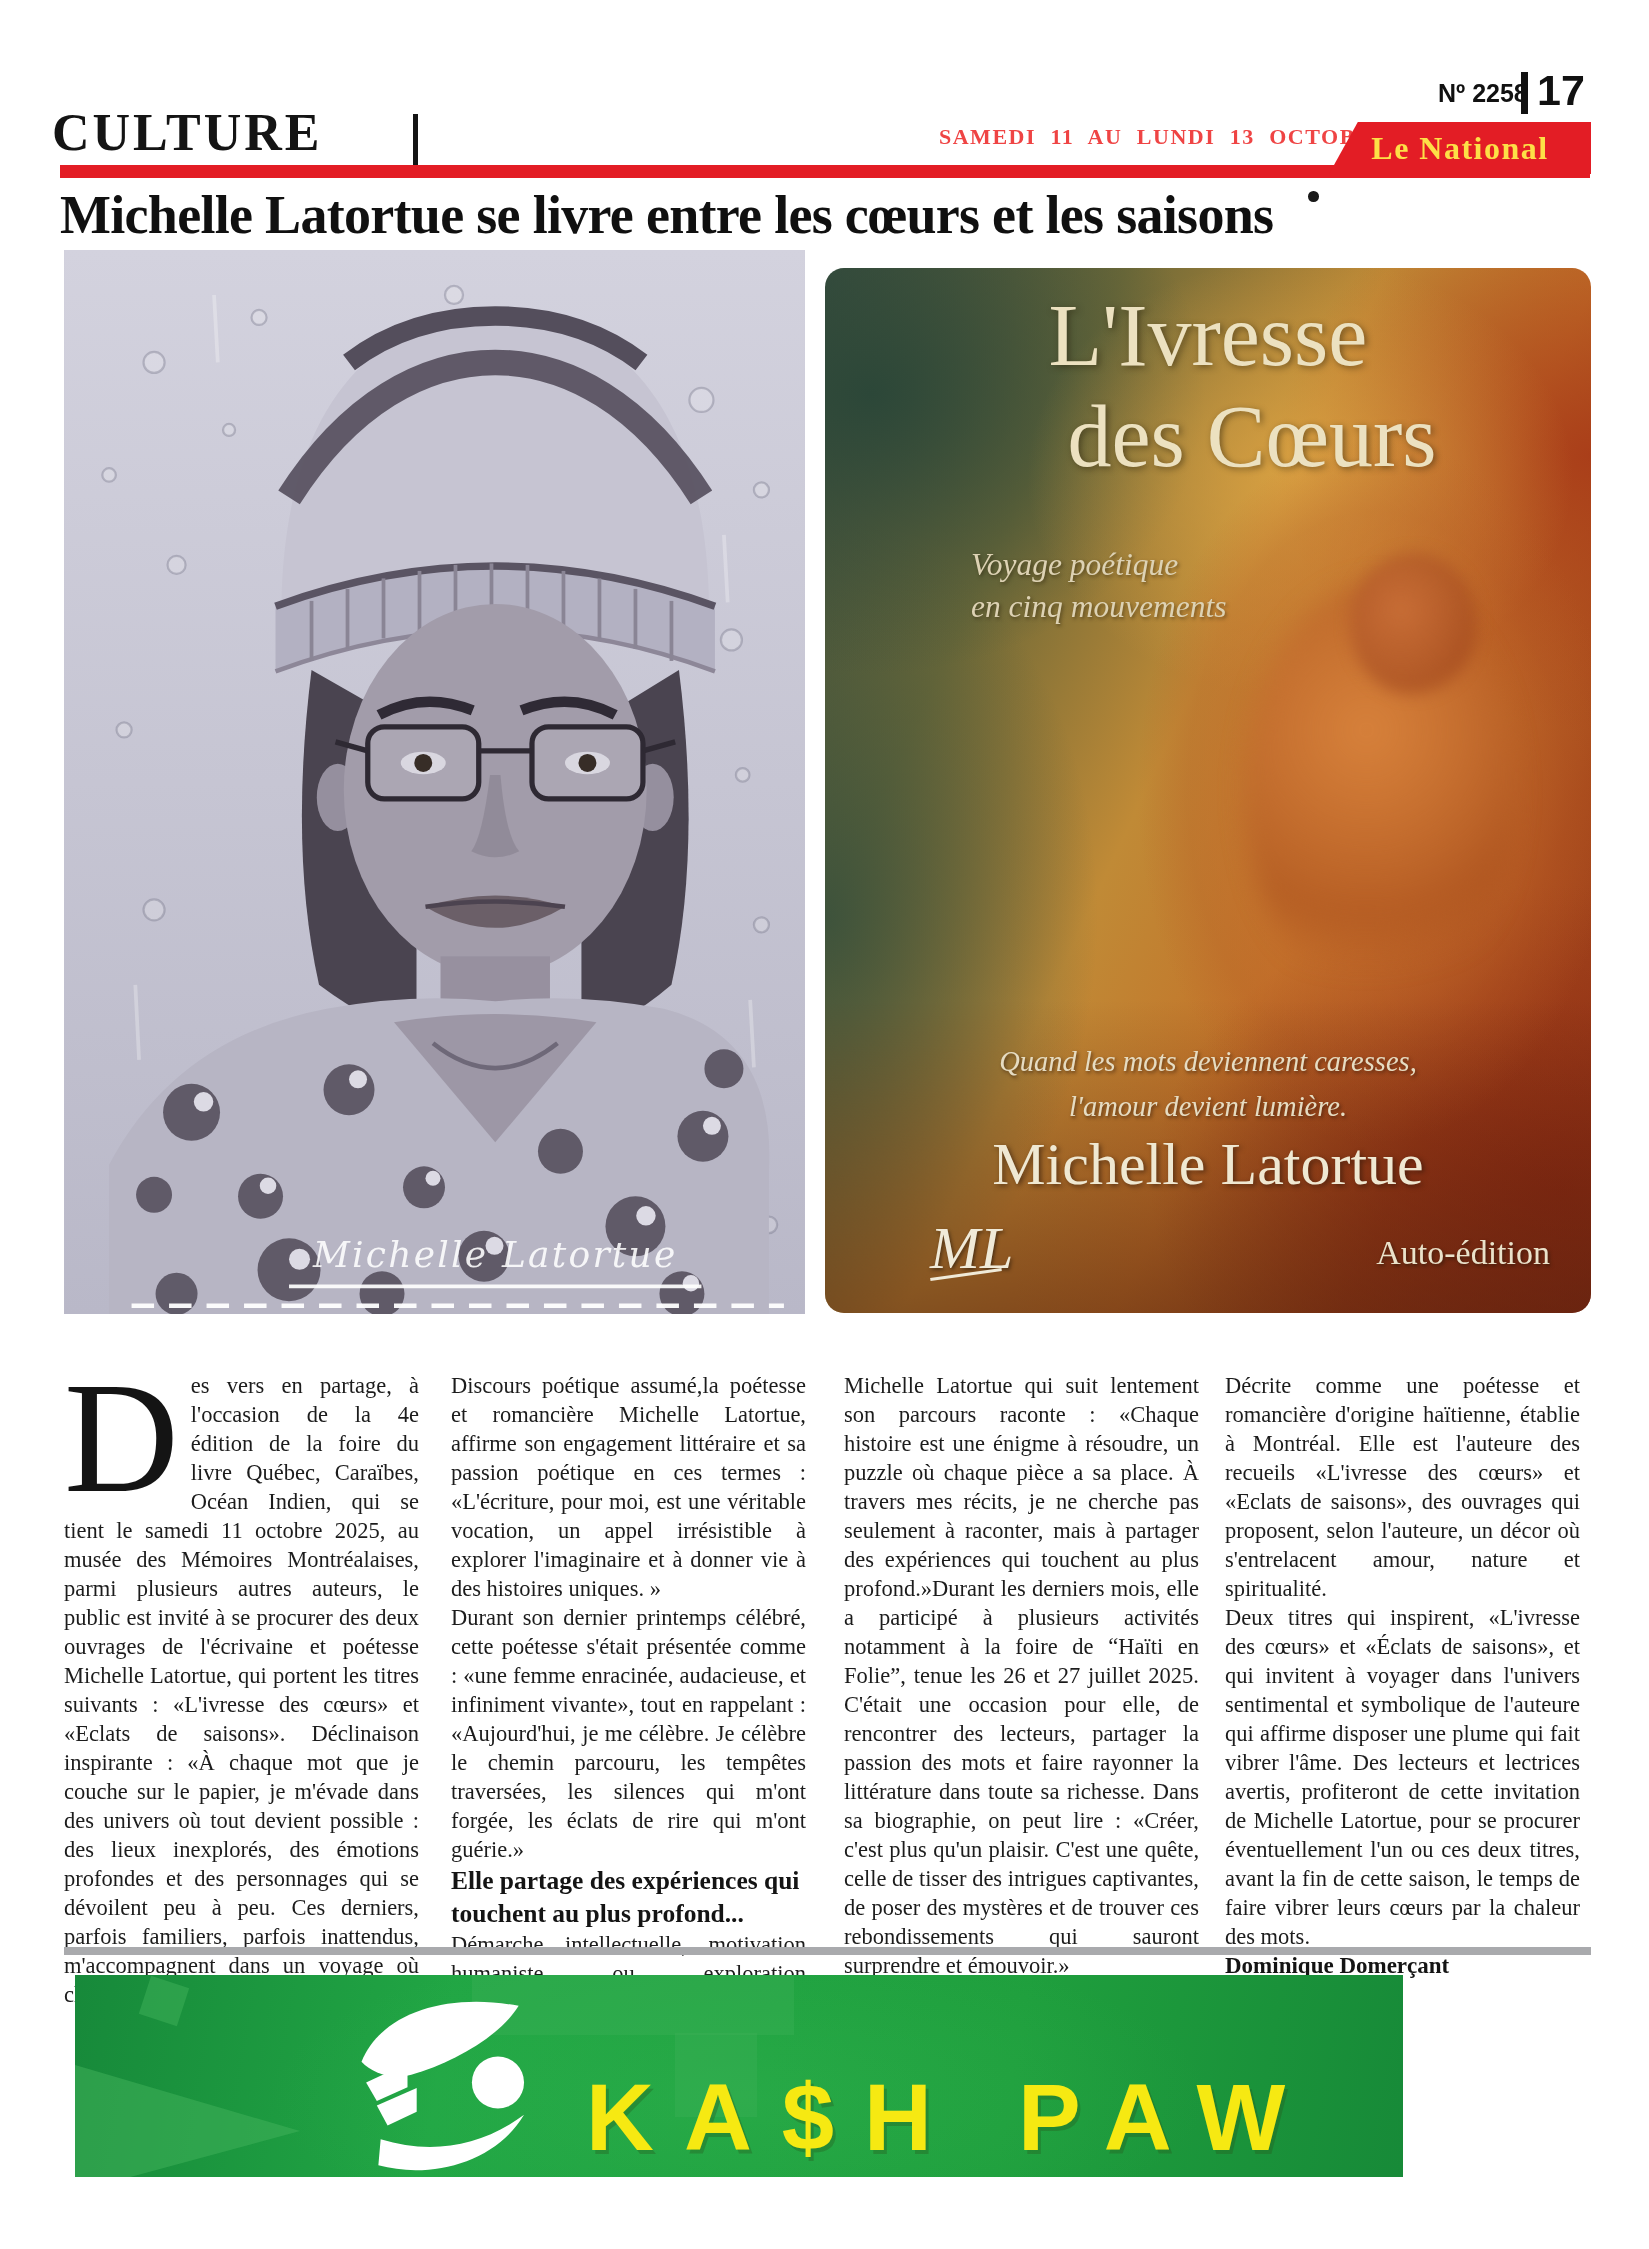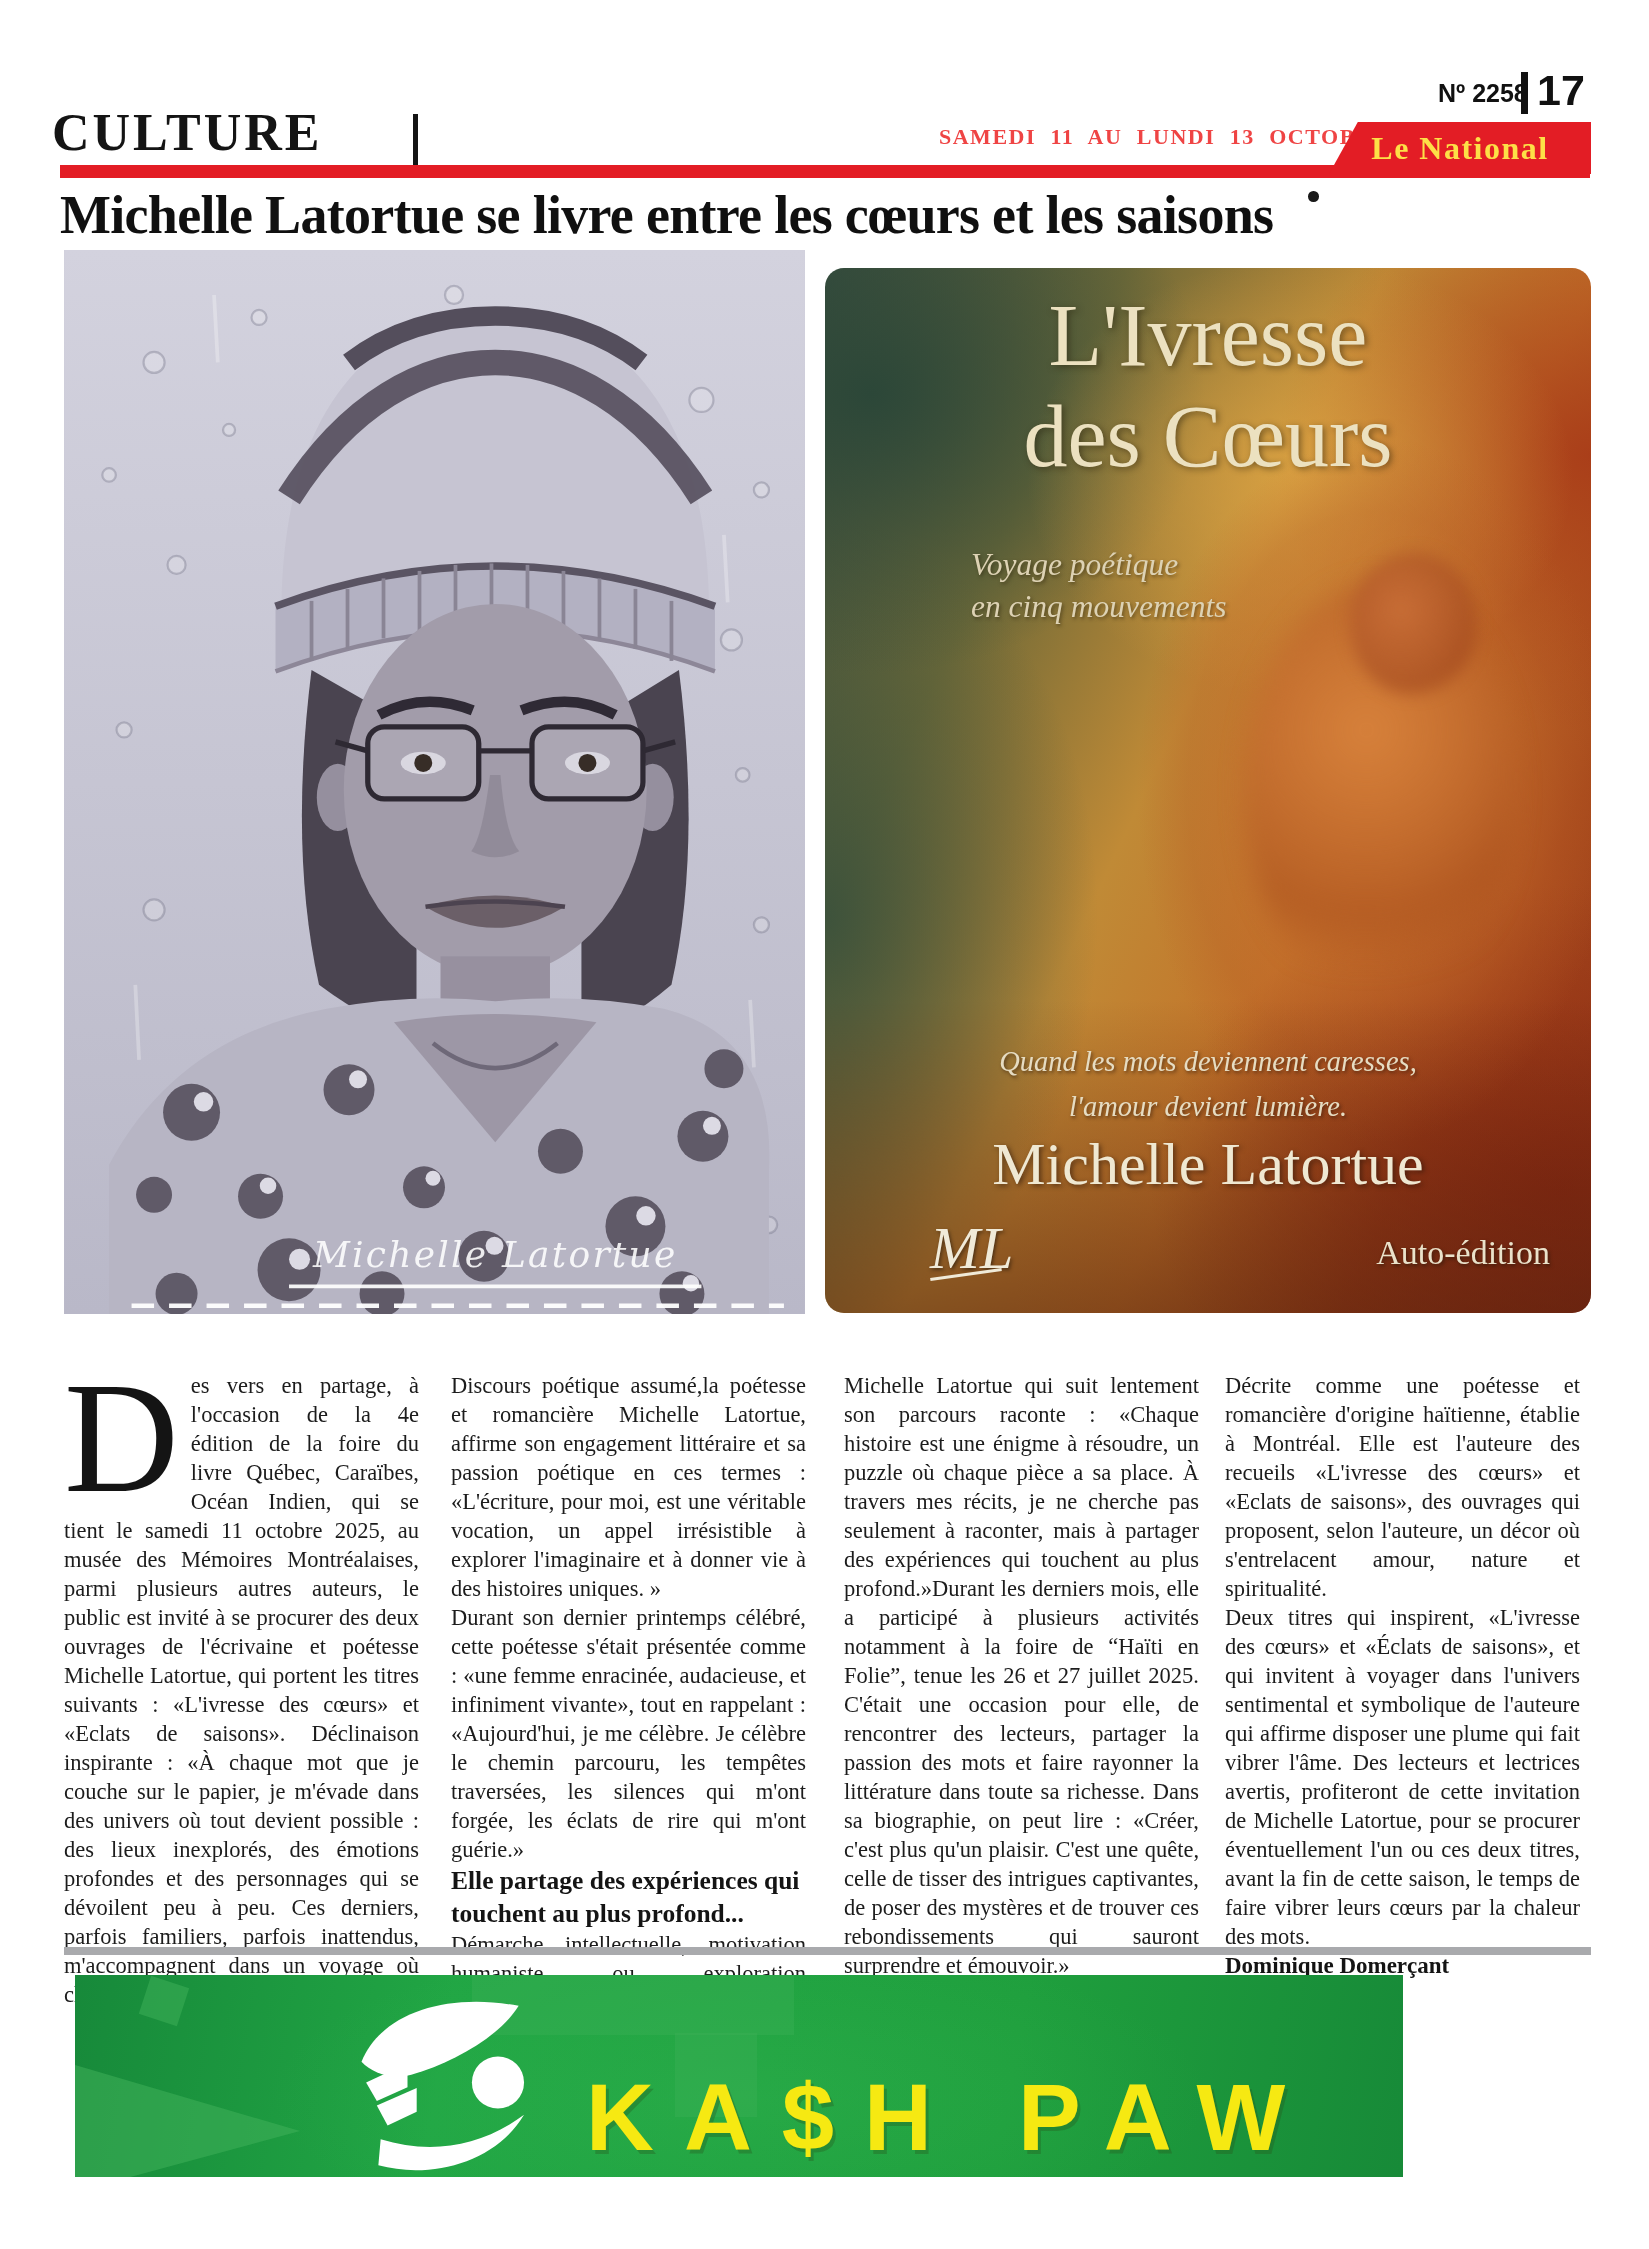--- a/index.html
+++ b/index.html
@@ -46,21 +46,21 @@
   .cover::after{content:"";position:absolute;inset:0;
        background:linear-gradient(to bottom,transparent 70%,rgba(70,25,10,.5));}
   .fig-body{left:420px;top:315px;width:270px;height:420px;border-radius:50%;
        background:radial-gradient(circle at 45% 35%, rgba(215,130,60,.95), rgba(170,80,30,.55) 60%, transparent 78%);
        filter:blur(12px);}
   .fig-head{left:525px;top:285px;width:127px;height:142px;border-radius:50%;
        background:radial-gradient(circle at 40% 40%, rgba(200,110,55,.95), rgba(150,60,25,.5) 70%, transparent 85%);
        filter:blur(7.5px);}
   .cover-text{width:100%;text-align:center;color:#ece1c0;z-index:3;}
   .ct1{top:16.5px;font-size:88px;text-shadow:2.2px 2.2px 6px rgba(40,30,10,.5);}
-  .ct2{top:118px;font-size:88px;text-shadow:2.2px 2.2px 6px rgba(40,30,10,.5);}
+  .ct2{top:118px;font-size:88px;text-shadow:2.2px 2.2px 6px rgba(40,30,10,.5);padding-left:44px;}
   .csub{left:146px;top:276px;font-style:italic;font-size:31.5px;line-height:42px;color:#ddd2b4;
         text-shadow:1.5px 1.5px 3.7px rgba(40,30,10,.5);text-align:left;z-index:3;}
   .cquote{top:771px;font-style:italic;font-size:28.5px;line-height:45px;color:#e6dcc2;
           text-shadow:1.5px 1.5px 3.7px rgba(40,20,10,.6);}
   .cauthor{top:862px;font-size:60px;color:#efe8d2;text-shadow:2.2px 2.2px 5.2px rgba(40,20,10,.6);}
   .cmono{left:105px;top:946px;font-style:italic;font-size:60px;color:#f0ead8;z-index:3;
          text-shadow:1.5px 1.5px 3.7px rgba(30,20,10,.6);}
   .cmono .flourish{display:block;width:72px;height:0;border-bottom:3.7px solid #f0ead8;margin-top:-10.5px;transform:rotate(-8deg);}
   .cpub{right:41px;top:966px;font-size:34px;color:#eae2ca;z-index:3;text-shadow:1.5px 1.5px 3.7px rgba(30,20,10,.6);}
 

